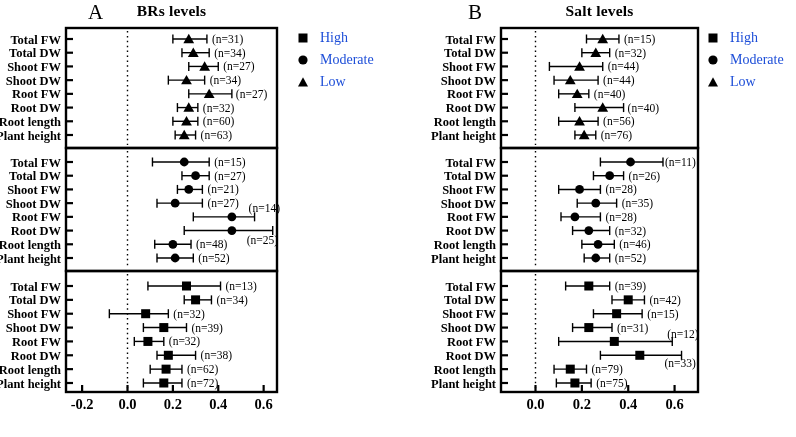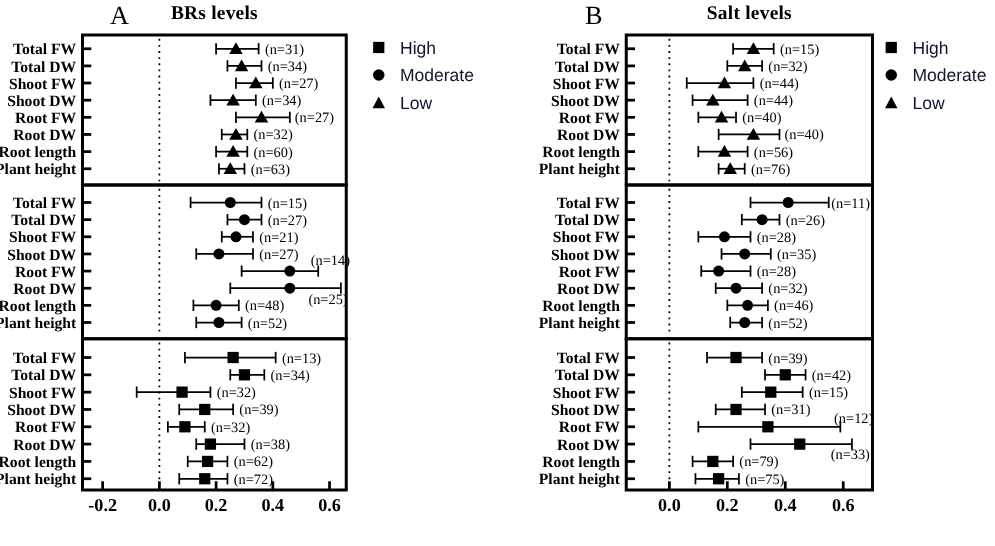--- a/index.html
+++ b/index.html
@@ -7,21 +7,21 @@
           font-family:"Liberation Serif",serif;color:#000;}
   #plot-svg{position:absolute;left:0;top:0;}
   .panel-letter{position:absolute;top:0;font-size:21px;font-weight:400;
                 font-family:"Liberation Serif",serif;}
   .panel-title{position:absolute;top:2px;text-align:center;font-weight:bold;font-size:15.5px;
                font-family:"Liberation Serif",serif;letter-spacing:.2px;}
   .xlabel{position:absolute;top:438px;text-align:center;font-weight:bold;font-size:16px;
           font-family:"Liberation Serif",serif;}
   .legend{position:absolute;top:27px;display:flex;flex-direction:column;}
   .legend-item{display:flex;align-items:center;height:22px;gap:11px;}
-  .legend-label{font-family:Liberation Sans, sans-serif;font-size:14px;color:#0f172a;}
+  .legend-label{font-family:Liberation Serif, serif;font-size:14px;color:#1d4ed8;}
   .lmark{width:12px;height:12px;display:inline-block;flex:0 0 12px;}
 </style>
 </head>
 <body>
 
 <div id="figure">
 
   <svg id="plot-svg" width="796" height="437" viewBox="0 0 796 437">
       <g>
         <rect x="66" y="28" width="211" height="120" fill="none" stroke="#000000" stroke-width="2.4"></rect>

